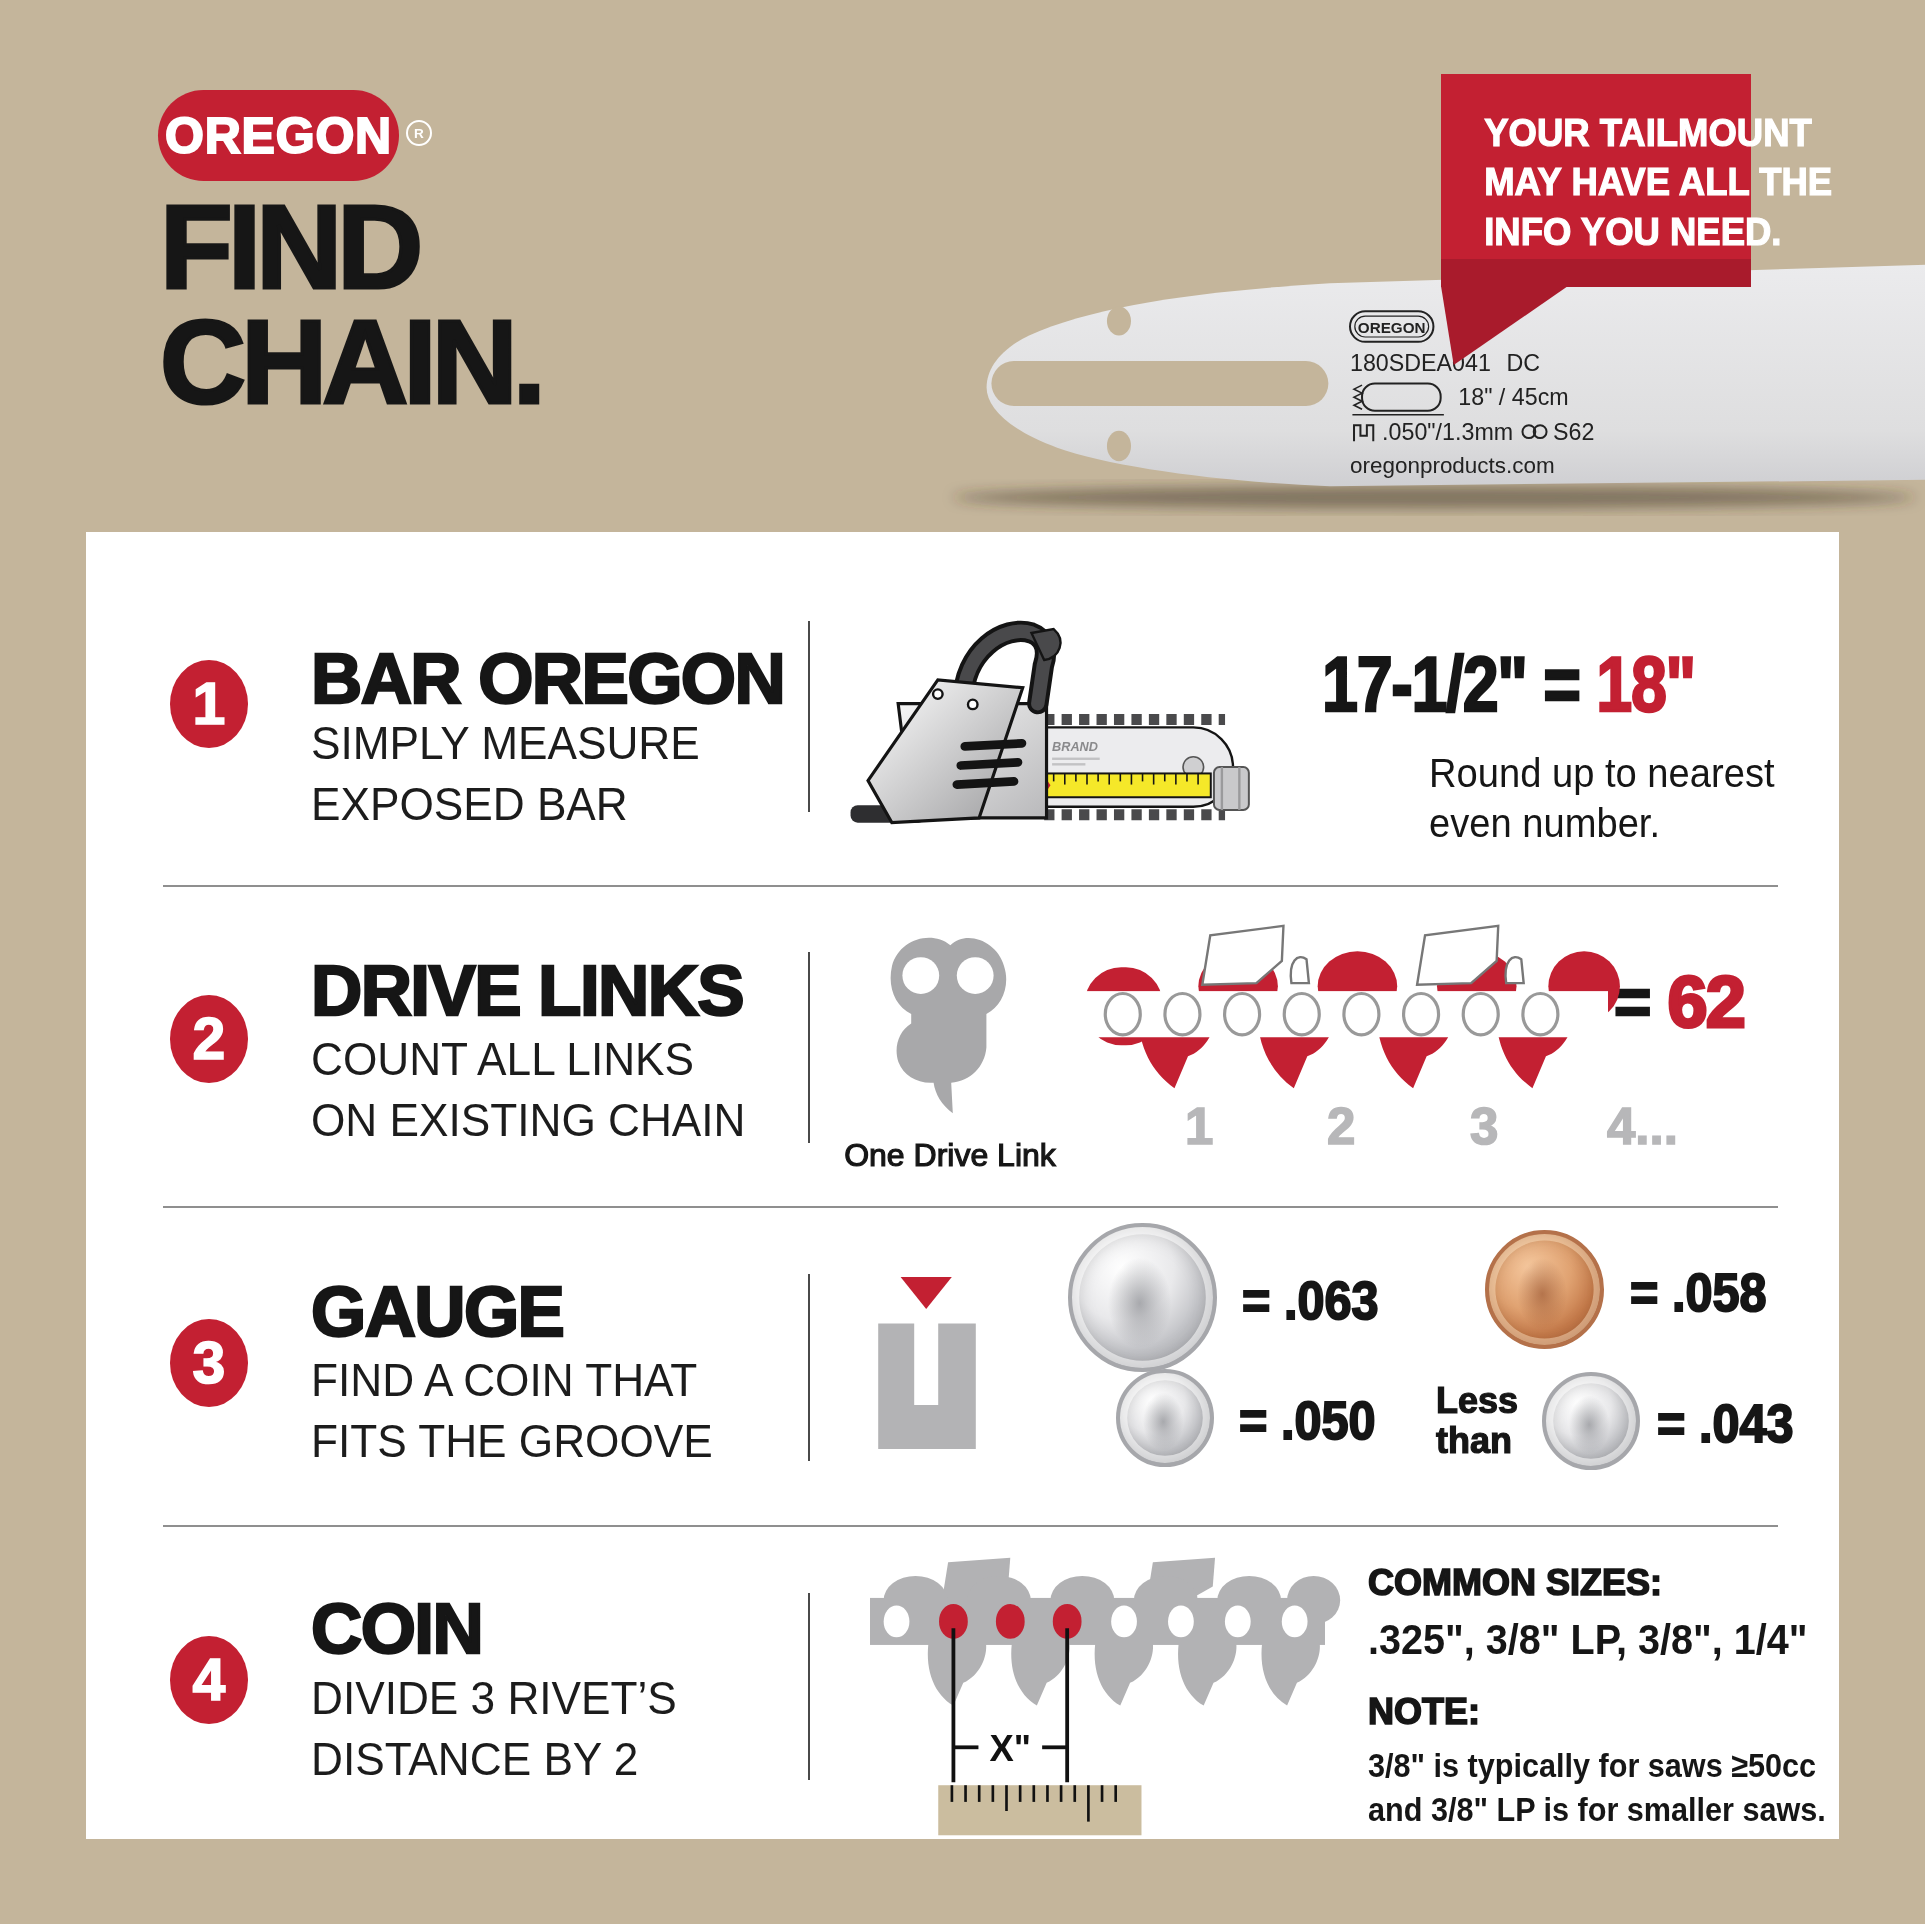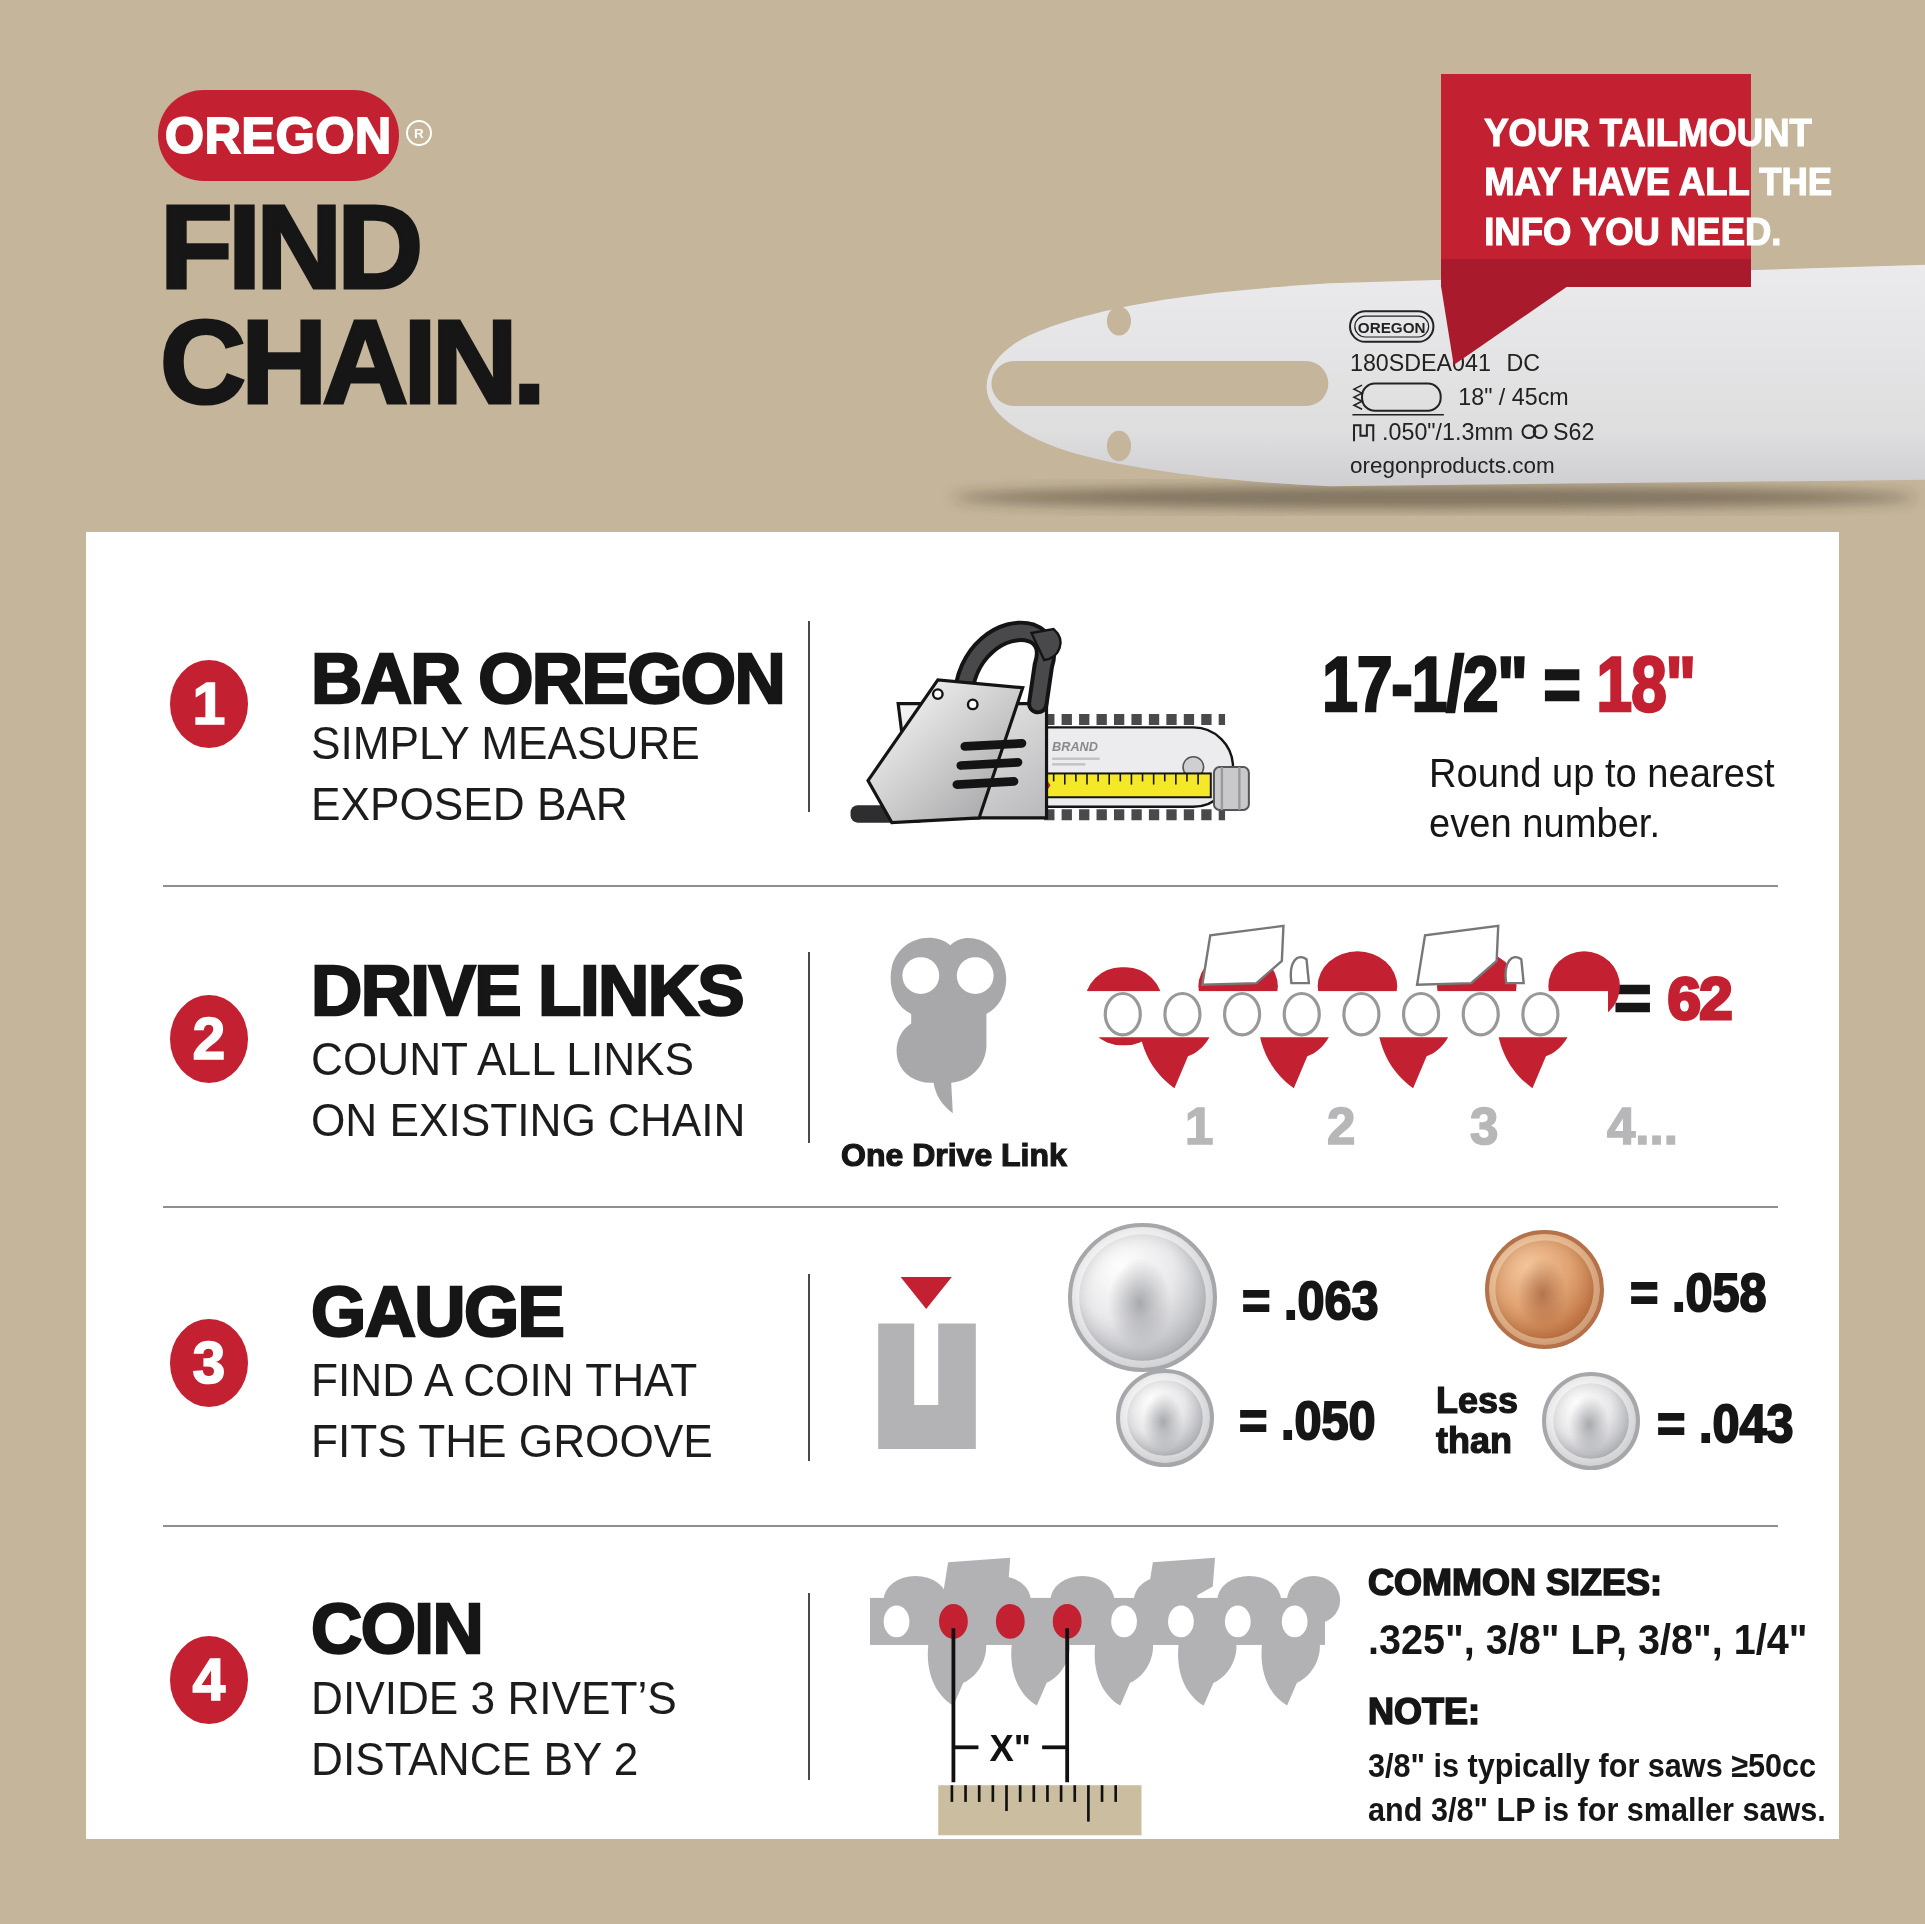--- a/index.html
+++ b/index.html
@@ -39,26 +39,26 @@
     display:flex;align-items:center;justify-content:center;color:#fff;font-size:59px;font-weight:bold;-webkit-text-stroke:1.6px #fff;}
   .sec-h{left:311px;font-size:71px;font-weight:bold;letter-spacing:-1.6px;-webkit-text-stroke:2.4px var(--black);white-space:nowrap;z-index:2;}
   .sec-sub{left:311px;font-size:47px;line-height:1.30;color:#1c1c1c;transform:scaleX(.94);transform-origin:left top;white-space:nowrap;z-index:2;}
 
   .measure{left:1322px;top:640px;font-size:77px;font-weight:bold;letter-spacing:-1.6px;white-space:nowrap;
     -webkit-text-stroke:2.4px currentColor;transform:scaleX(.84);transform-origin:left top;}
   .measure .red{color:var(--brand_red);}
   .roundup{left:1429px;top:748px;font-size:41px;font-weight:500;line-height:1.22;white-space:nowrap;
     transform:scaleX(.93);transform-origin:left top;}
 
-  .one-link-label{left:841px;top:1137px;width:218px;text-align:center;font-size:32px;font-weight:bold;
+  .one-link-label{left:841px;top:1137px;width:218px;text-align:center;font-size:32px;font-weight:normal;
     -webkit-text-stroke:1.2px var(--black);white-space:nowrap;}
   .count-num{top:1097px;font-size:51px;font-weight:bold;color:var(--number_gray);-webkit-text-stroke:1.6px var(--number_gray);}
   .equals62{left:1614px;top:961px;display:flex;align-items:center;gap:16px;}
   .equals62 .eq{font-size:64px;font-weight:bold;-webkit-text-stroke:2.4px var(--black);}
-  .equals62 .total{font-size:60px;font-weight:bold;color:var(--brand_red);-webkit-text-stroke:3.2px var(--brand_red);letter-spacing:-1.6px;}
+  .equals62 .total{font-size:72px;font-weight:bold;color:var(--brand_red);-webkit-text-stroke:3.2px var(--brand_red);letter-spacing:-1.6px;}
 
   .coin{border-radius:50%;}
   .coin.silver{background:
      radial-gradient(ellipse 32% 46% at 48% 54%, rgba(110,112,118,.55), rgba(110,112,118,0) 70%),
      radial-gradient(circle at 36% 30%, #ffffff 0%, #e9e9eb 38%, #c3c4c8 62%, #95969b 100%);
      border:4px solid #a6a7ab; box-shadow:inset 0 0 0 7.2px rgba(255,255,255,.55), inset 0 0 21px rgba(0,0,0,.25);}
   .coin.copper{background:
      radial-gradient(ellipse 32% 46% at 48% 54%, rgba(140,70,35,.55), rgba(140,70,35,0) 70%),
      radial-gradient(circle at 36% 30%, #f4c69c 0%, #e0a271 40%, #c57b4b 65%, #9e5530 100%);
      border:4px solid #b4714a; box-shadow:inset 0 0 0 6.4px rgba(255,230,200,.45), inset 0 0 17.6px rgba(90,40,10,.35);}

